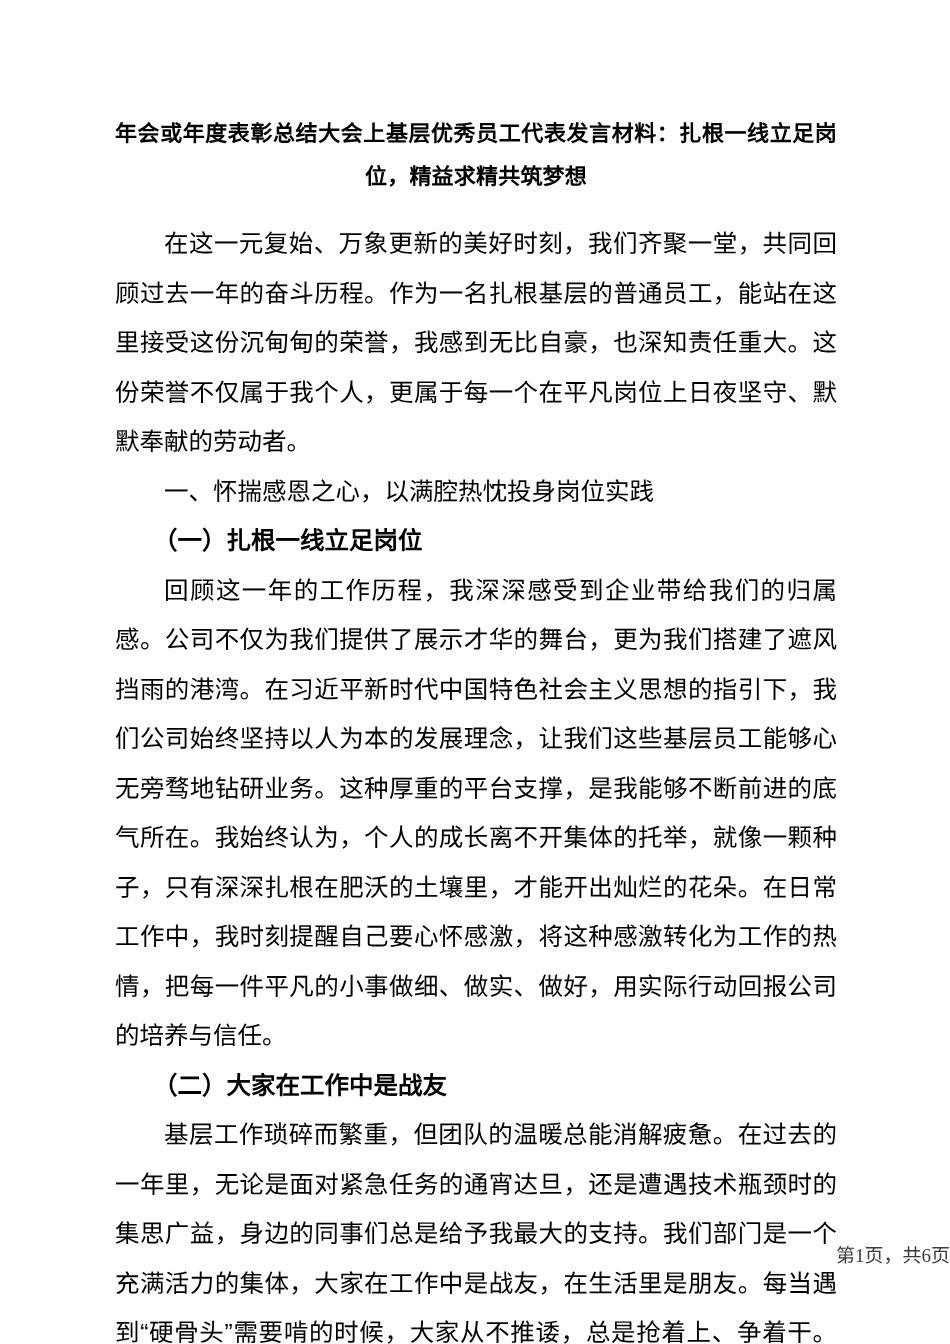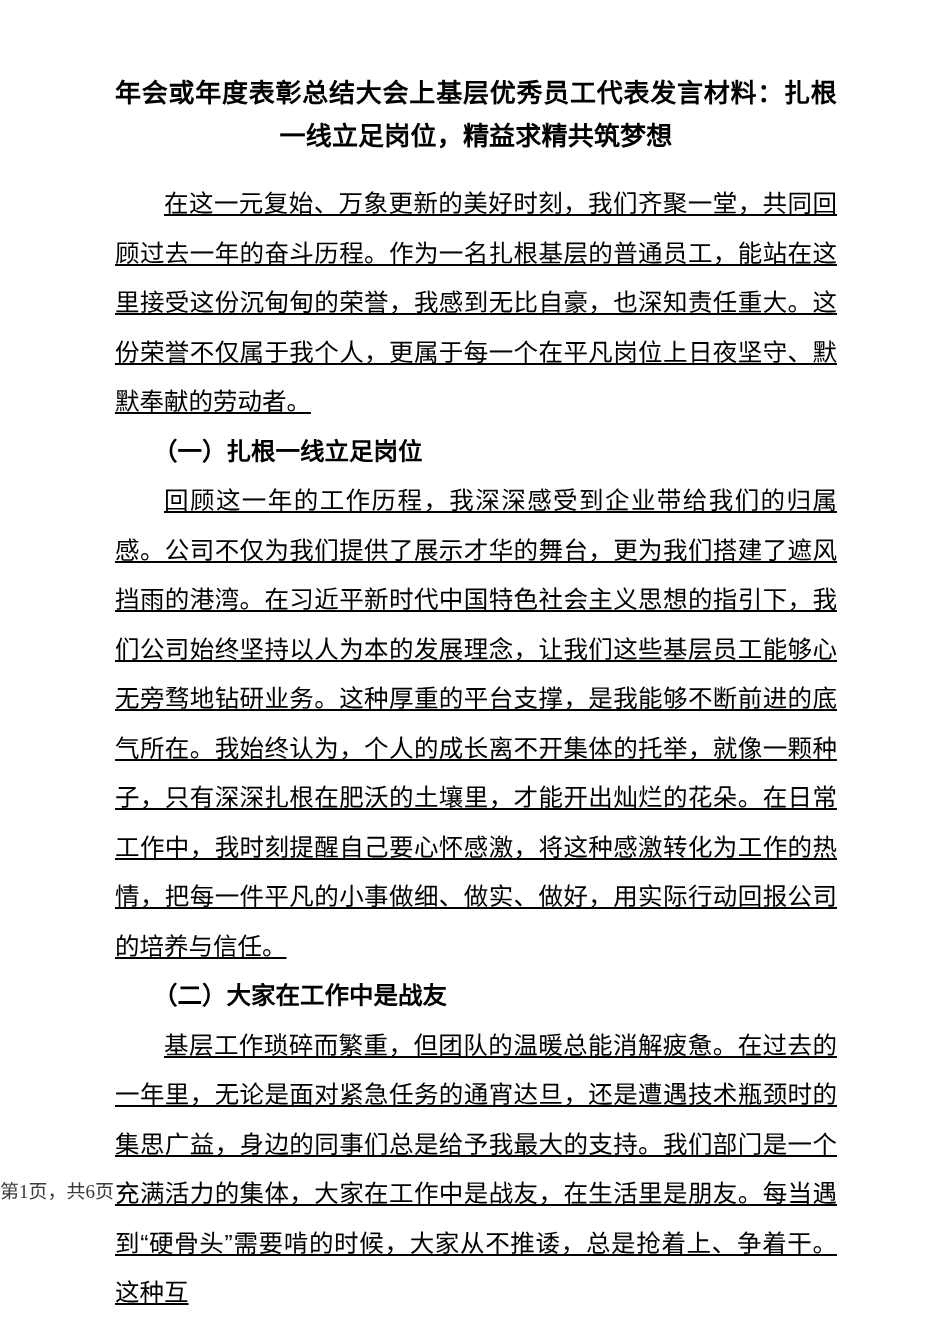--- a/index.html
+++ b/index.html
@@ -23,41 +23,40 @@
   .content {
     position: absolute;
     left: 115px;
     top: 0;
     width: 722px;
   }
 
   
   .doc-title {
     margin: 0;
-    padding-top: 72px;
-    font-size: 26px;
+    padding-top: 112px;
+    font-size: 22px;
     line-height: 43px;
     font-weight: bold;
     text-align: justify;
     text-align-last: center;
     letter-spacing: 0.2px;
     font-family: "Liberation Sans", "DejaVu Sans", sans-serif;
   }
 
   
   .para {
     margin: 0;
     font-size: 24.5px;
     line-height: 49.5px;
     text-align: justify;
     text-justify: inter-ideograph;
     text-indent: 2em;
     font-weight: normal;
     letter-spacing: 0;
-    text-decoration: underline;
   }
 
   .para.first {
     margin-top: 21px;
   }
 
   
   .heading-1 {
     margin: 0;
     font-size: 24.5px;
@@ -75,39 +74,40 @@
     text-indent: 1.55em;
     font-weight: bold;
     text-align: left;
   }
 
   
   .page-footer {
     position: absolute;
     left: 0;
     right: 0;
-    top: 1180px;
-    text-align: left;
+    top: 1244px;
+    text-align: right;
     font-family: "Liberation Serif", "DejaVu Serif", serif;
     font-size: 19px;
     line-height: 24px;
     color: #3a3a3a;
   }
 </style>
 </head>
 <body>
 
 <div class="page">
 
   <div class="content">
 
     <h1 class="doc-title">年会或年度表彰总结大会上基层优秀员工代表发言材料：扎根一线立足岗位，精益求精共筑梦想</h1>
 
     <p class="para first">在这一元复始、万象更新的美好时刻，我们齐聚一堂，共同回顾过去一年的奋斗历程。作为一名扎根基层的普通员工，能站在这里接受这份沉甸甸的荣誉，我感到无比自豪，也深知责任重大。这份荣誉不仅属于我个人，更属于每一个在平凡岗位上日夜坚守、默默奉献的劳动者。</p>
 
+    <p class="heading-1">一、怀揣感恩之心，以满腔热忱投身岗位实践</p>
 
     <p class="heading-2">（一）扎根一线立足岗位</p>
 
     <p class="para">回顾这一年的工作历程，我深深感受到企业带给我们的归属感。公司不仅为我们提供了展示才华的舞台，更为我们搭建了遮风挡雨的港湾。在习近平新时代中国特色社会主义思想的指引下，我们公司始终坚持以人为本的发展理念，让我们这些基层员工能够心无旁骛地钻研业务。这种厚重的平台支撑，是我能够不断前进的底气所在。我始终认为，个人的成长离不开集体的托举，就像一颗种子，只有深深扎根在肥沃的土壤里，才能开出灿烂的花朵。在日常工作中，我时刻提醒自己要心怀感激，将这种感激转化为工作的热情，把每一件平凡的小事做细、做实、做好，用实际行动回报公司的培养与信任。</p>
 
     <p class="heading-2">（二）大家在工作中是战友</p>
 
     <p class="para">基层工作琐碎而繁重，但团队的温暖总能消解疲惫。在过去的一年里，无论是面对紧急任务的通宵达旦，还是遭遇技术瓶颈时的集思广益，身边的同事们总是给予我最大的支持。我们部门是一个充满活力的集体，大家在工作中是战友，在生活里是朋友。每当遇到“硬骨头”需要啃的时候，大家从不推诿，总是抢着上、争着干。这种互</p>
 
   </div>

